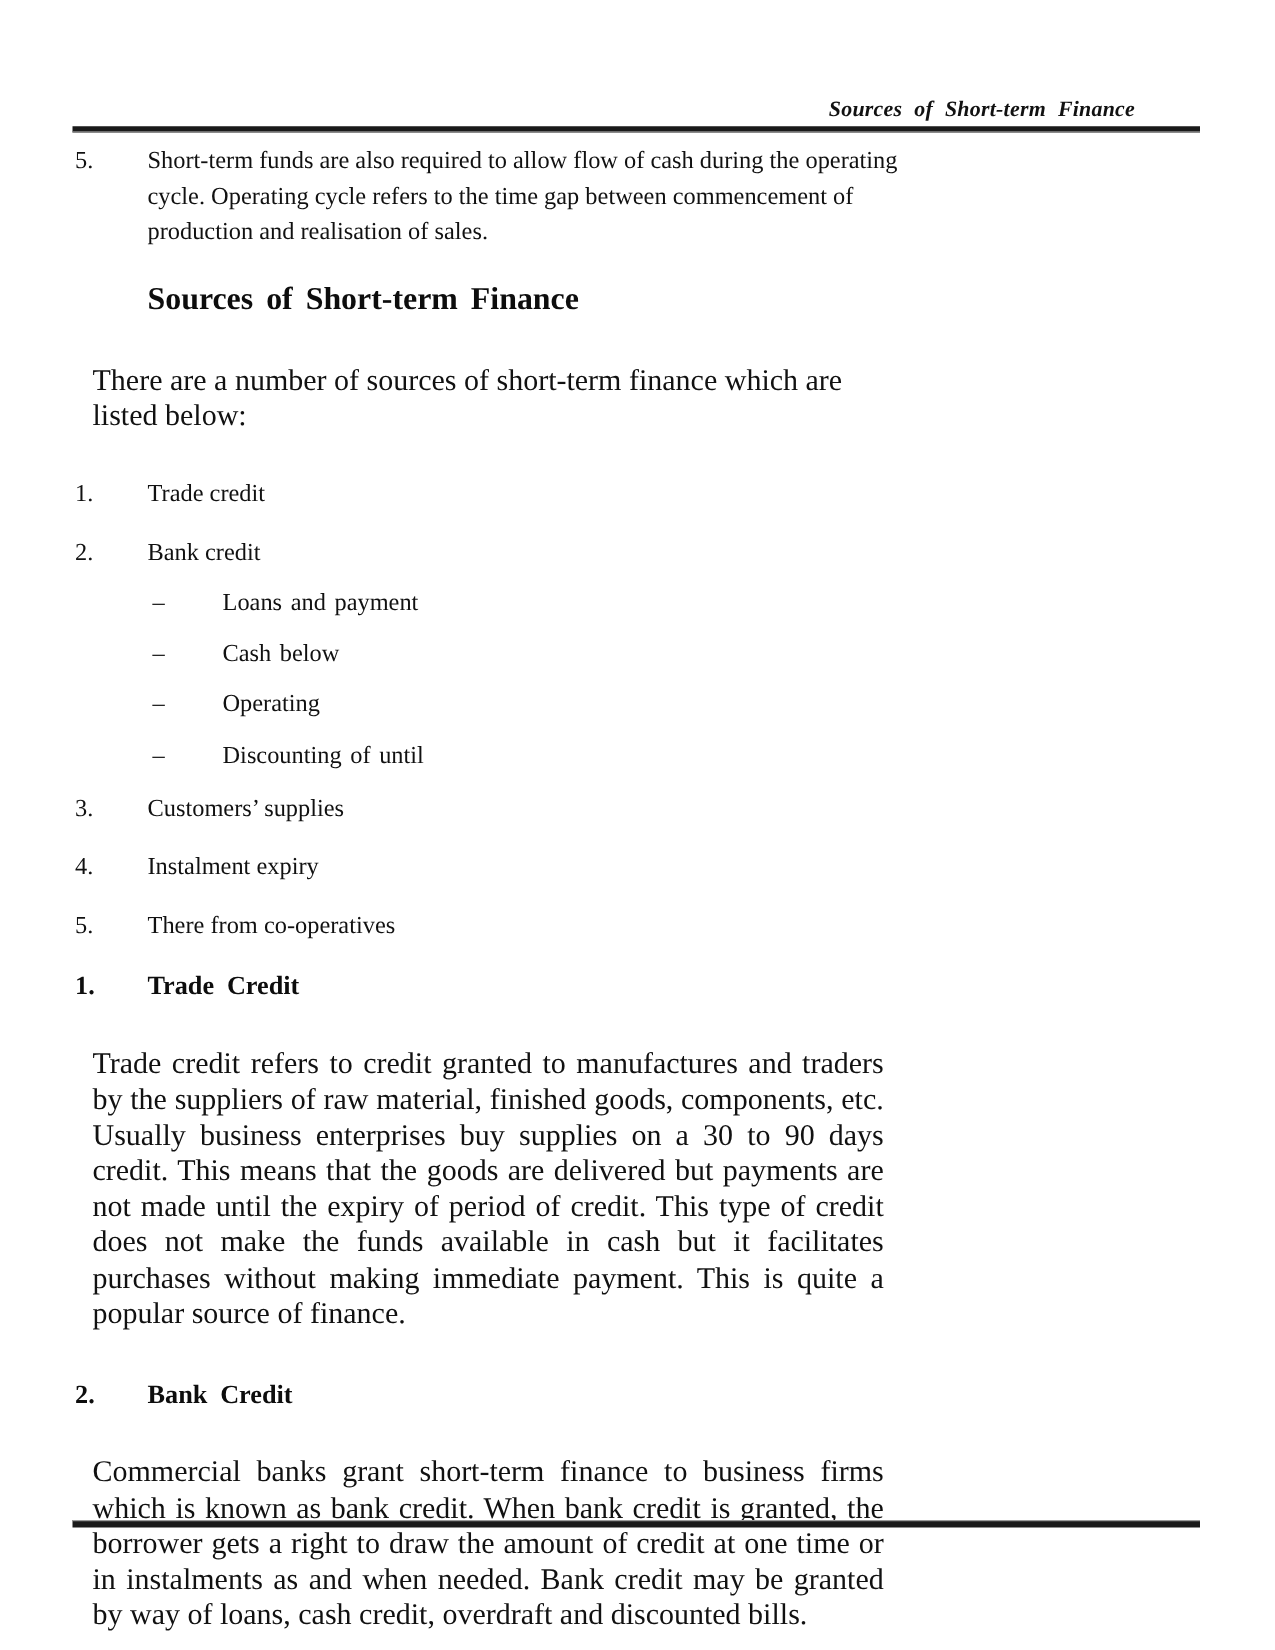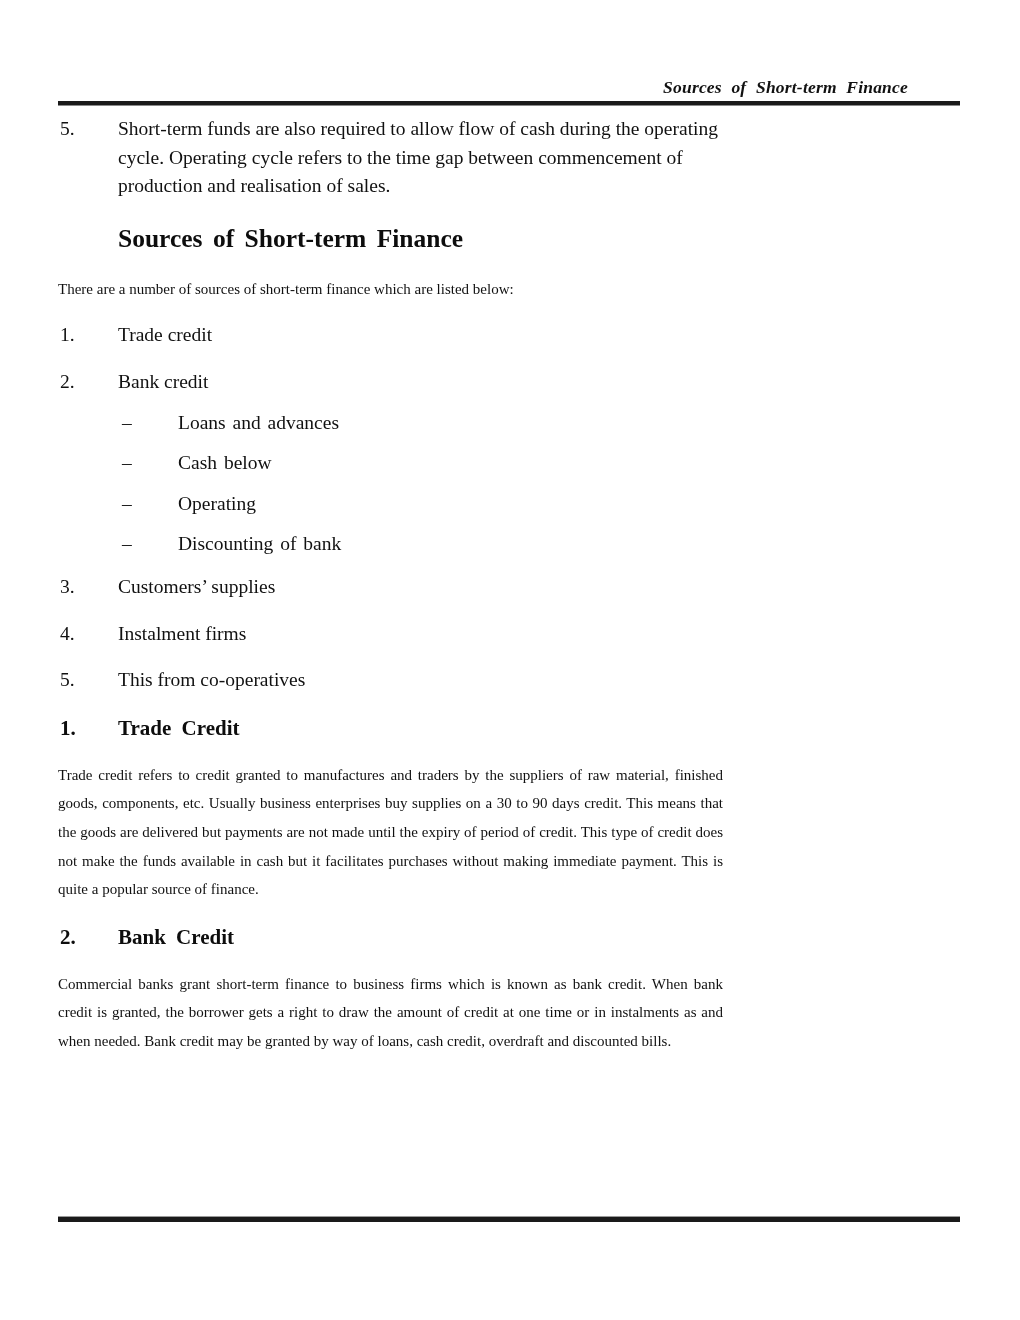--- a/index.html
+++ b/index.html
@@ -62,22 +62,22 @@
 
   
   .content {
     position: absolute;
     left: 58px;
     top: 115px;
     width: 665px;
   }
 
   p.body {
-    margin: 0;
-    font-size: 15px;
+    margin: 16px;
+    font-size: 24px;
     line-height: 28.6px;
     text-align: justify;
     text-justify: inter-word;
     color: #111111;
   }
   p.body.last-left {
     text-align: left;
   }
 
   
@@ -204,63 +204,63 @@
 
     <div class="list-entry">
       <span class="marker">2.</span>
       <span>Bank credit</span>
     </div>
 
     <div class="sp-12"></div>
 
     <div class="sub-entry">
       <span class="marker">–</span>
-      <span>Loans and advances</span>
+      <span>Loans and payment</span>
     </div>
 
     <div class="sp-12"></div>
 
     <div class="sub-entry">
       <span class="marker">–</span>
       <span>Cash below</span>
     </div>
 
     <div class="sp-12"></div>
 
     <div class="sub-entry">
       <span class="marker">–</span>
       <span>Operating</span>
     </div>
 
     <div class="sp-12"></div>
 
     <div class="sub-entry">
       <span class="marker">–</span>
-      <span>Discounting of bank</span>
+      <span>Discounting of until</span>
     </div>
 
     <div class="sp-14"></div>
 
     <div class="list-entry">
       <span class="marker">3.</span>
       <span>Customers’ supplies</span>
     </div>
 
     <div class="sp-18"></div>
 
     <div class="list-entry">
       <span class="marker">4.</span>
-      <span>Instalment firms</span>
+      <span>Instalment expiry</span>
     </div>
 
     <div class="sp-18"></div>
 
     <div class="list-entry">
       <span class="marker">5.</span>
-      <span>This from co-operatives</span>
+      <span>There from co-operatives</span>
     </div>
 
     <div class="sp-18"></div>
 
     <div class="sub-heading">
       <span class="marker">1.</span>
       <span>Trade  Credit</span>
     </div>
 
     <div class="sp-18"></div>

